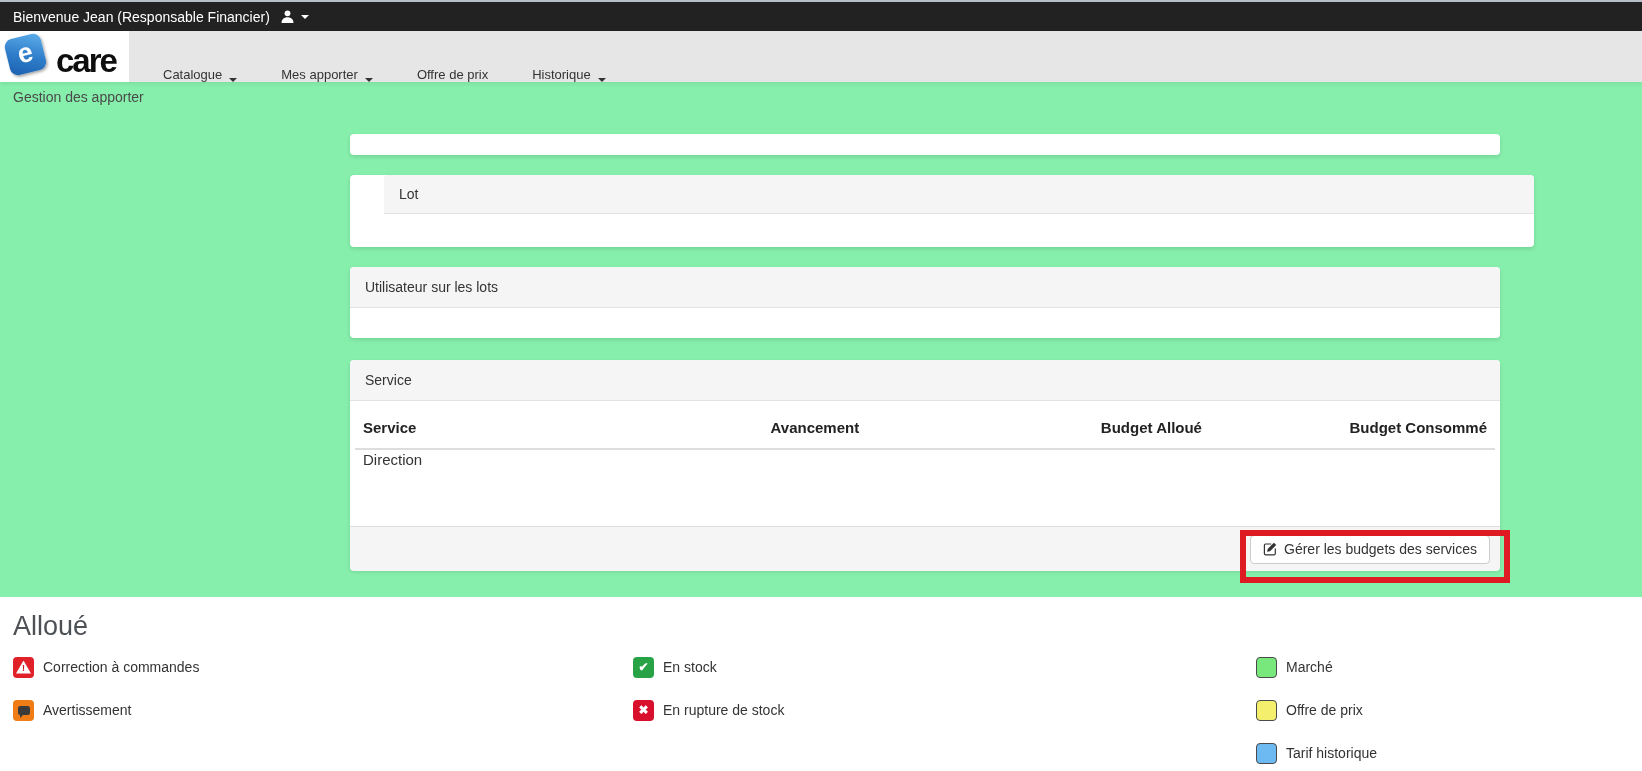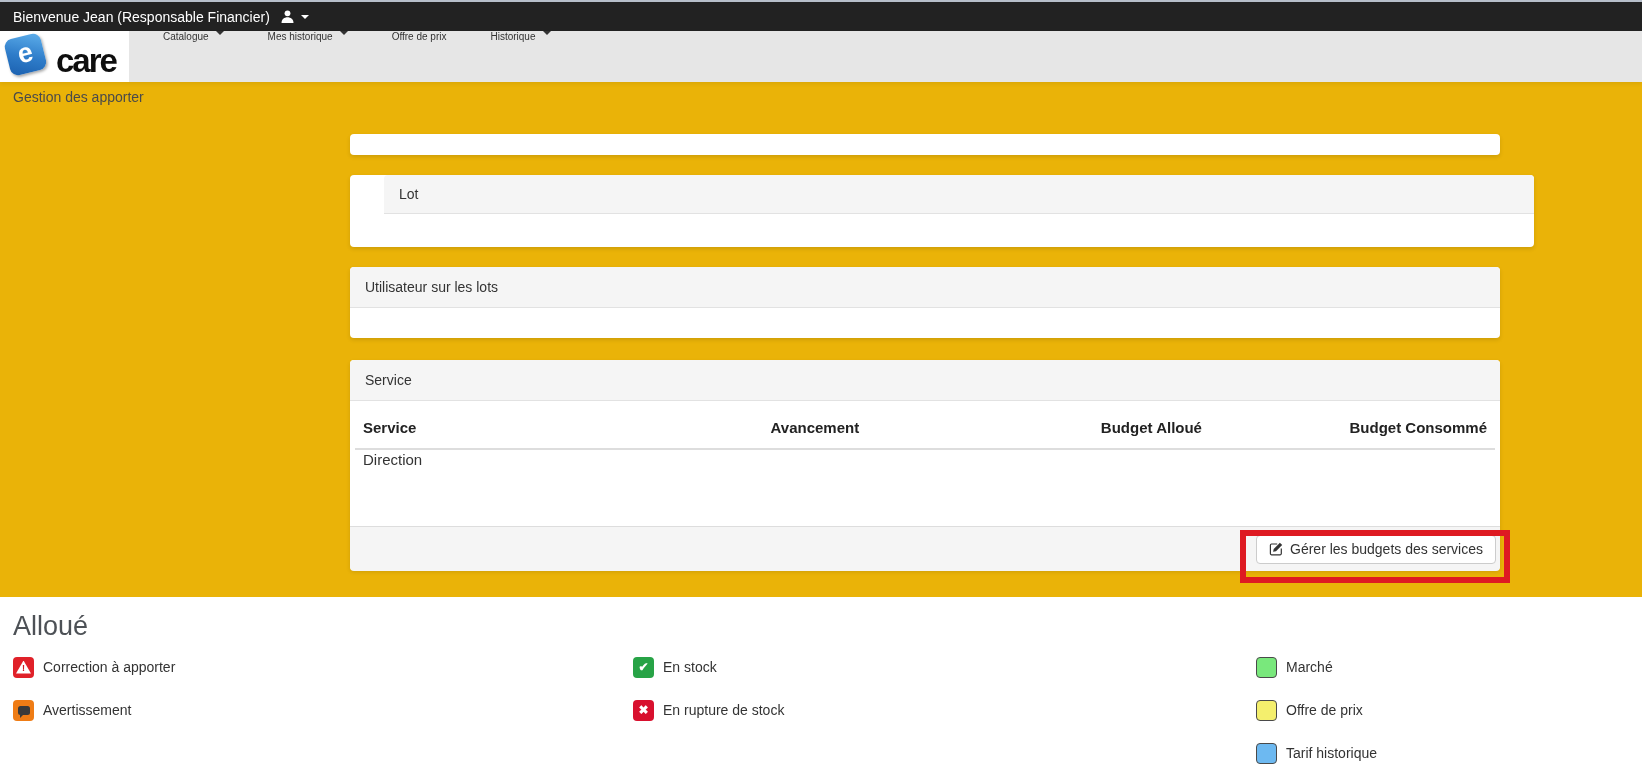--- a/index.html
+++ b/index.html
@@ -1,17 +1,17 @@
 <!DOCTYPE html>
 <html><head>
 <meta charset="utf-8">
 <style>
   html,body { margin:0; padding:0; }
   body { font-family: "Liberation Sans", sans-serif; background:#ddd; }
-  .screen { position:relative; width:1642px; height:771px; background:#eab308; overflow:hidden; }
+  .screen { position:relative; width:1642px; height:771px; background:#86efac; overflow:hidden; }
 
   
   .topbar { position:absolute; left:0; top:0; width:100%; height:31px; background:#222222;
             border-top:2px solid #b7bfca; box-sizing:border-box; display:flex; align-items:center; }
   .topbar-text { color:#ffffff; font-size:14px; margin-left:13px; }
   .user-menu { display:flex; align-items:center; margin-left:10px; cursor:pointer; }
   .user-menu svg { display:block; }
   .caret-light { width:0; height:0; border-left:4px solid transparent; border-right:4px solid transparent;
                  border-top:4px solid #ffffff; margin-left:6px; }
 
@@ -20,21 +20,21 @@
             box-shadow:0 2px 4px rgba(0,0,0,0.07); display:flex; align-items:stretch; }
   .brand { width:129px; background:#ffffff; position:relative; flex:0 0 auto; cursor:pointer; }
   .brand-mark { position:absolute; left:7px; top:5px; width:37px; height:37px; border-radius:8px;
                 background:linear-gradient(205deg,#5fb0ec 0%,#2e7cc9 55%,#1a5fae 100%);
                 transform:rotate(-14deg); box-shadow:1px 2px 3px rgba(0,0,0,0.35);
                 display:flex; align-items:center; justify-content:center; }
   .brand-mark span { color:#fff; font-size:27px; font-weight:bold; line-height:1; transform:translateY(-1px); }
   .brand-name { position:absolute; left:56px; bottom:2px; font-size:33px; font-weight:bold;
                 letter-spacing:-2px; color:#0e0e0e; }
   .nav-items { display:flex; align-items:center; margin-left:12px; }
-  .nav-item { display:flex; align-items:flex-start; padding:0 22px; height:100%; font-size:10px; color:#333;
+  .nav-item { display:flex; align-items:flex-end; padding:0 22px; height:100%; font-size:13px; color:#333;
               cursor:pointer; }
   .caret-dark { width:0; height:0; border-left:4px solid transparent; border-right:4px solid transparent;
                 border-top:4px solid #333; margin-left:7px; }
 
   
   .breadcrumb { position:absolute; left:13px; top:89px; font-size:14px; color:#4a4a4a; }
 
   
   .panels { position:absolute; left:350px; top:0; width:1150px; }
   .panel { position:absolute; left:0; width:1150px; background:#fff; border-radius:4px;
@@ -52,21 +52,21 @@
   table.budget { width:100%; border-collapse:collapse; table-layout:fixed; }
   table.budget th { font-size:15px; color:#222; font-weight:bold; padding:18px 8px 12px 8px;
                     border-bottom:2px solid #ddd; }
   table.budget td { font-size:15px; color:#333; padding:1px 8px; vertical-align:top; }
   .col-service { width:31%; text-align:left; }
   .col-avanc   { width:19%; text-align:center; }
   .col-alloue  { width:25%; text-align:right; }
   .col-conso   { width:25%; text-align:right; }
   td.col-service { text-align:left; }
   .panel-footer { height:45px; background:#f5f5f5; border-top:1px solid #ddd; border-radius:0 0 4px 4px;
-                  display:flex; align-items:center; justify-content:flex-end; padding-right:4px;
+                  display:flex; align-items:center; justify-content:flex-end; padding-right:10px;
                   box-sizing:border-box; }
   .btn { display:inline-flex; align-items:center; gap:7px; background:#fff; border:1px solid #ccc;
          border-radius:4px; height:29px; padding:0 12px; font-size:14px; color:#333;
          font-family:"Liberation Sans",sans-serif; cursor:pointer; }
   .btn svg { display:block; }
 
   
   .highlight-box { position:absolute; left:1240px; top:530px; width:270px; height:53px;
                    border:6px solid #de1a22; box-sizing:border-box; pointer-events:none; }
 
@@ -115,21 +115,21 @@
         <span>e</span>
       </div>
       <span class="brand-name">care</span>
     </div>
     <div class="nav-items">
       <div class="nav-item">
         <span>Catalogue</span>
         <span class="caret-dark"></span>
       </div>
       <div class="nav-item">
-        <span>Mes historique</span>
+        <span>Mes apporter</span>
         <span class="caret-dark"></span>
       </div>
       <div class="nav-item">
         <span>Offre de prix</span>
       </div>
       <div class="nav-item">
         <span>Historique</span>
         <span class="caret-dark"></span>
       </div>
     </div>
@@ -196,21 +196,21 @@
   <div class="legend-area">
     <div class="legend-title">Alloué</div>
 
     <div class="legend-col legend-col-1">
       <div class="legend-item">
         <span class="licon" style="background-color: rgb(224, 33, 41);">
           <span class="tri">
               <i>!</i>
             </span>
         </span>
-        <span class="lbl">Correction à apporter</span>
+        <span class="lbl">Correction à commandes</span>
       </div>
       <div class="legend-item">
         <span class="licon" style="background-color: rgb(239, 124, 21);">
           <span class="bubble"></span>
         </span>
         <span class="lbl">Avertissement</span>
       </div>
     </div>
 
     <div class="legend-col legend-col-2">

